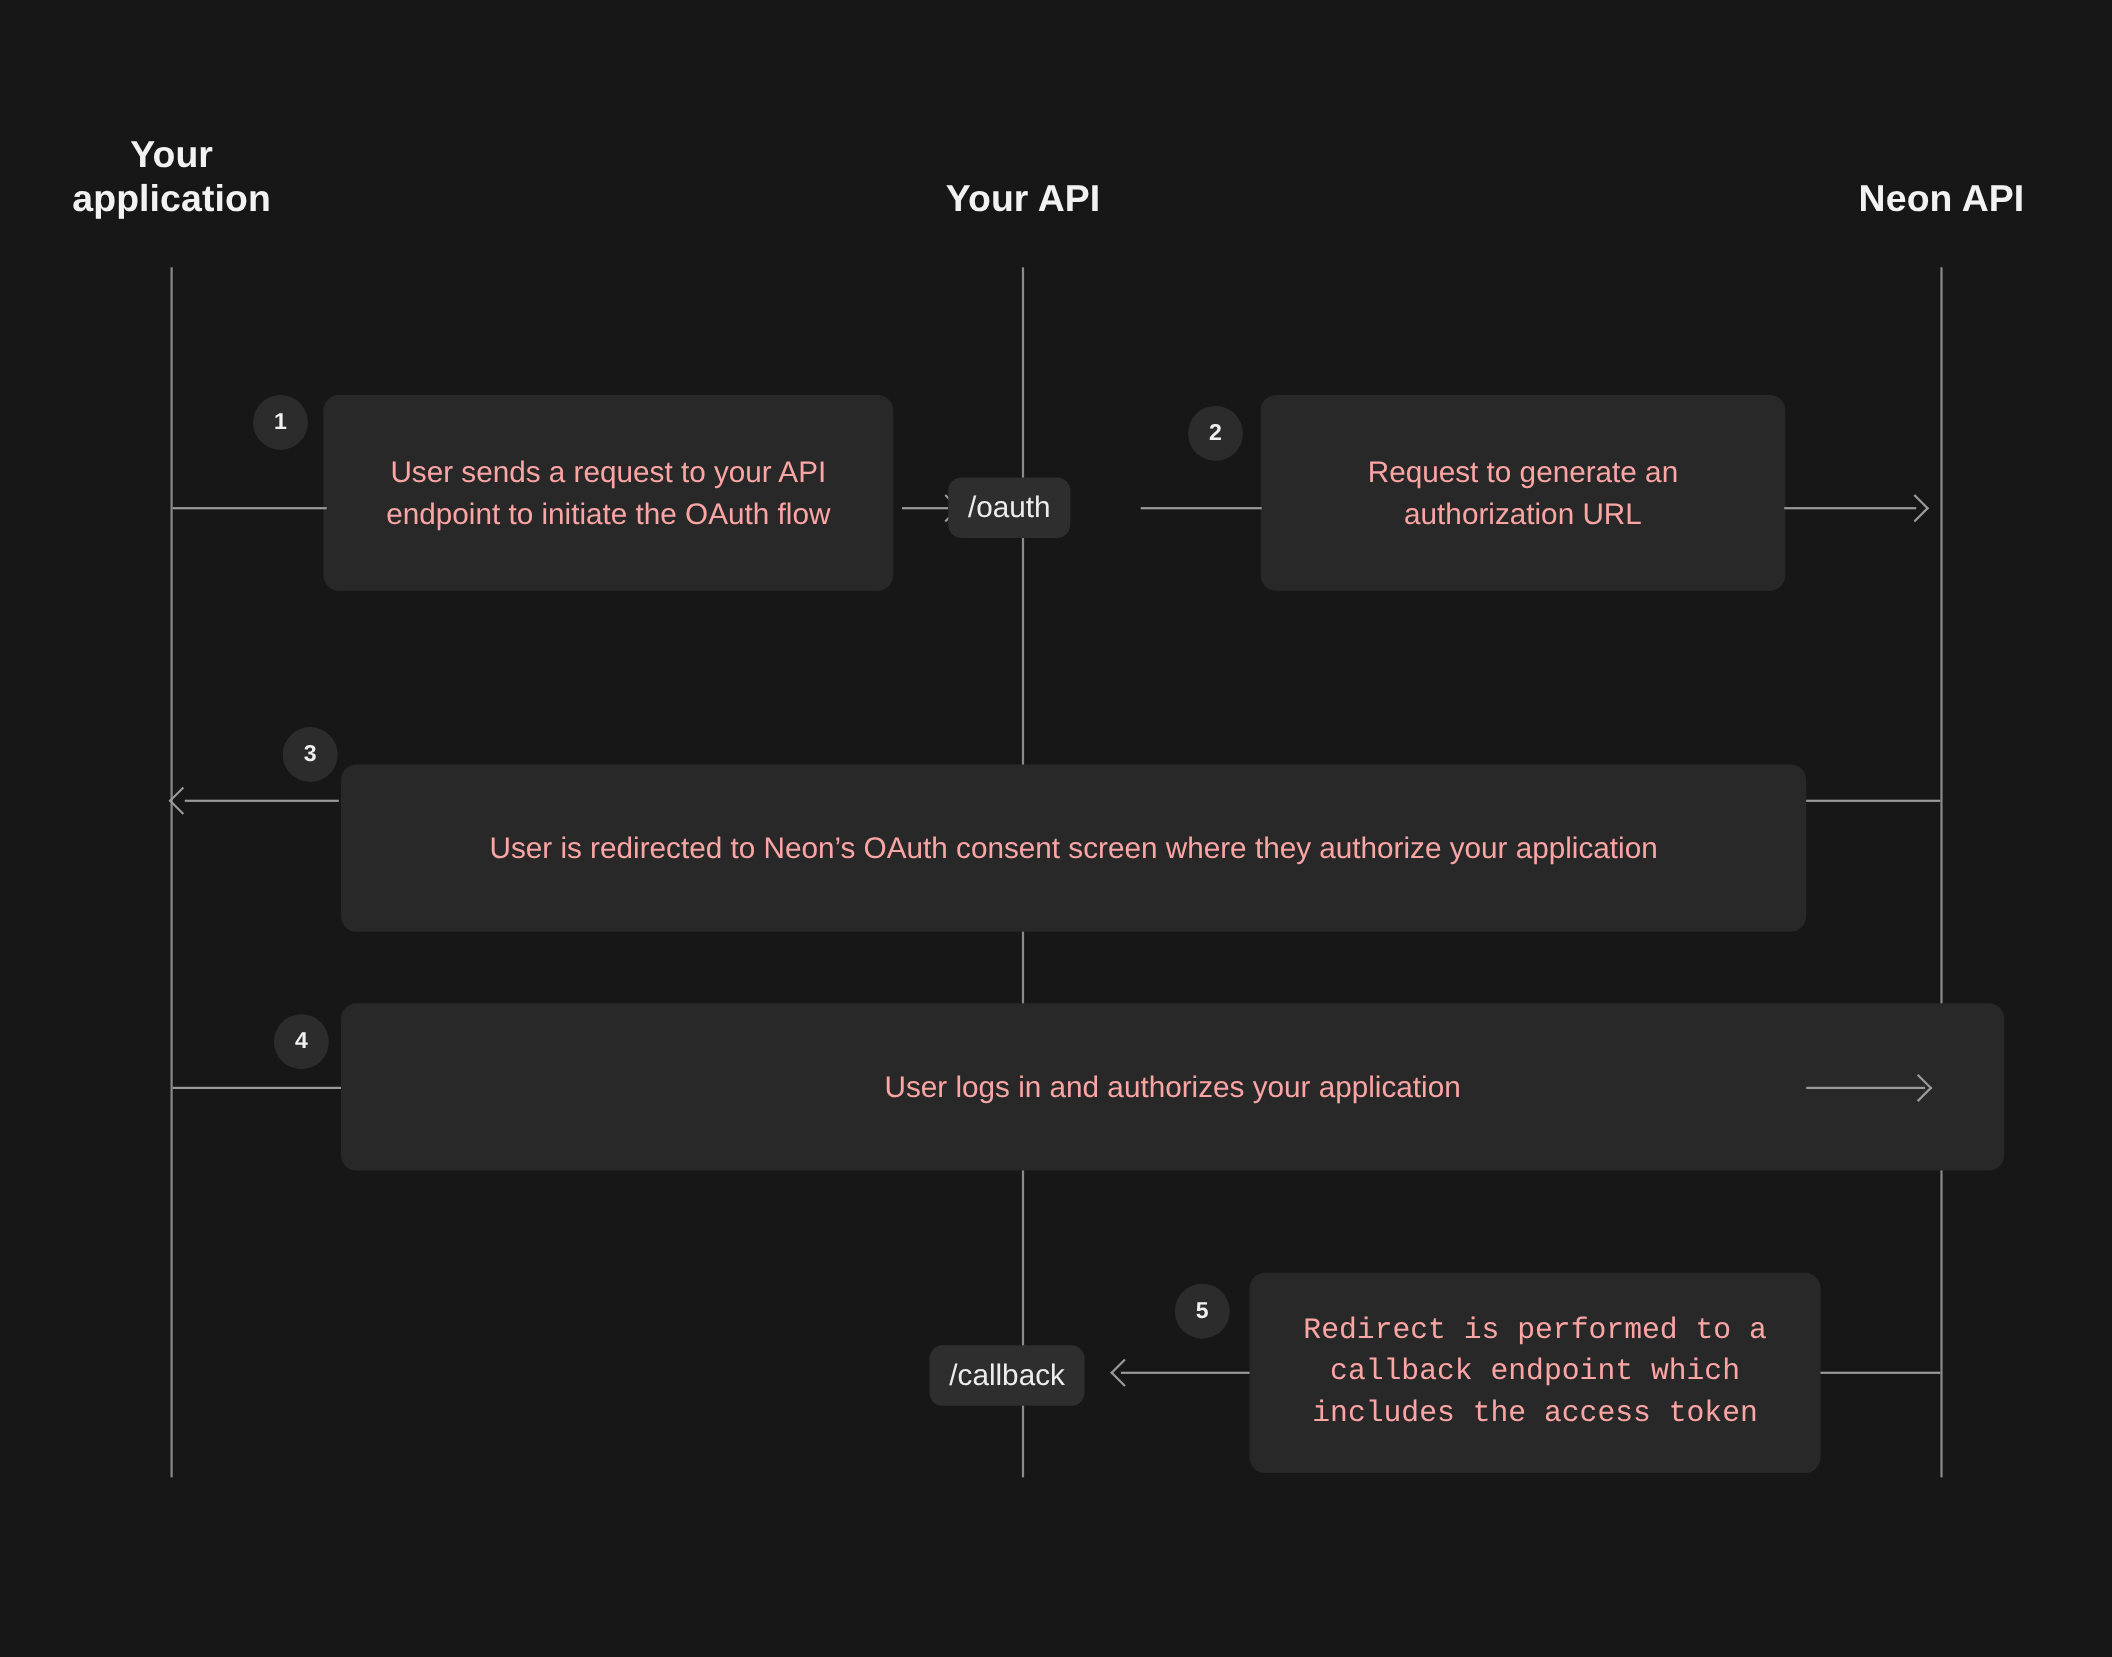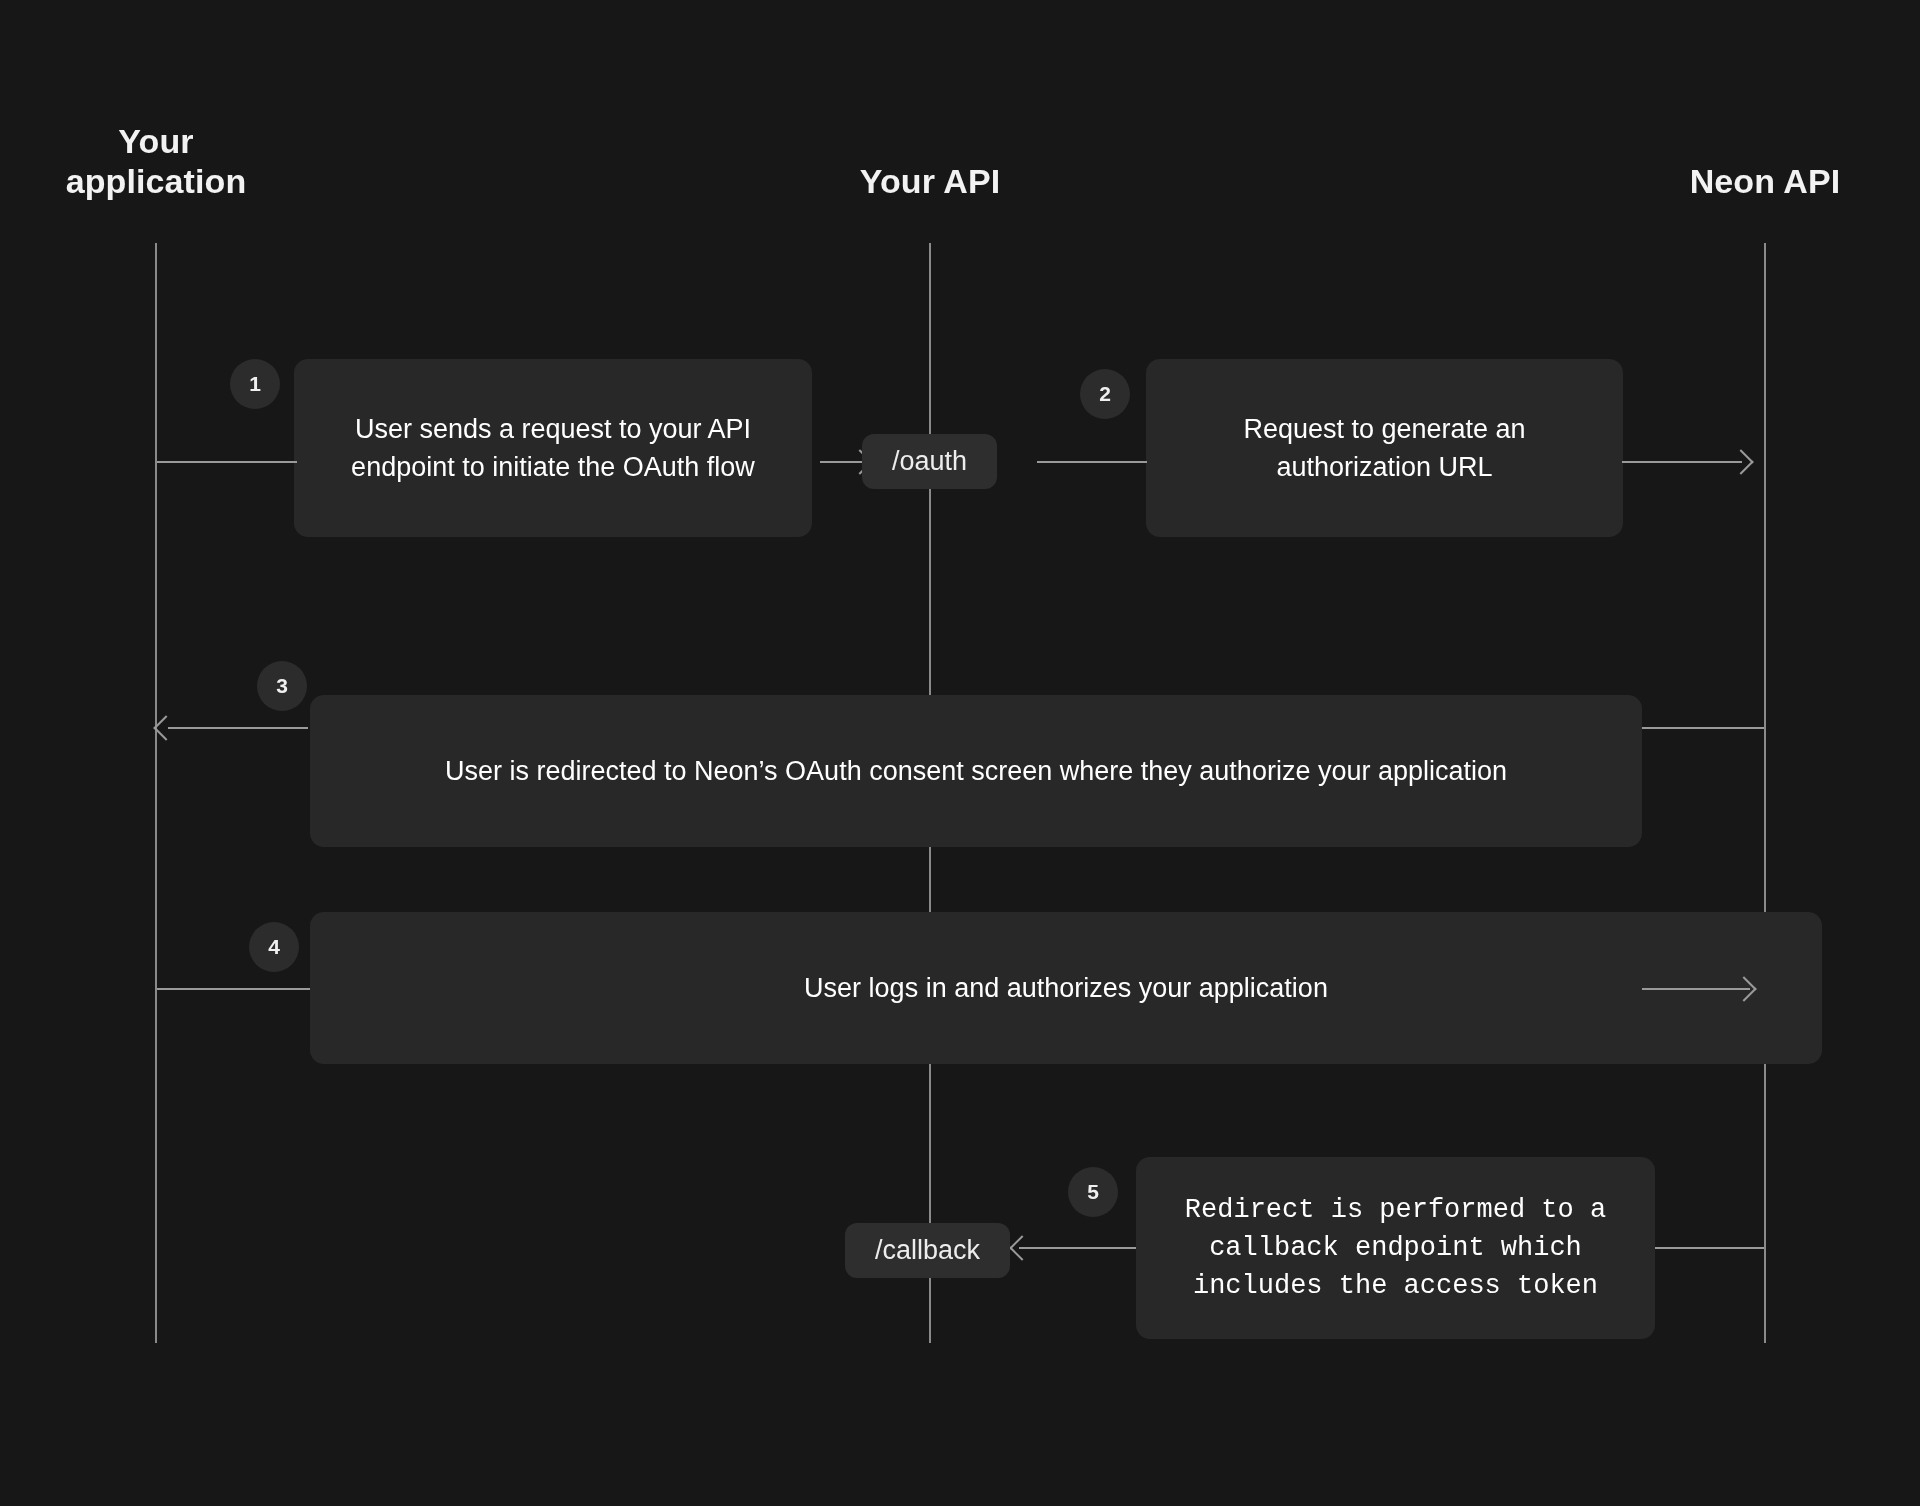--- a/index.html
+++ b/index.html
@@ -46,21 +46,21 @@
 
   
   .msgbox {
     position: absolute;
     background: #282828;
     border-radius: 14px;
     display: flex;
     align-items: center;
     justify-content: center;
     text-align: center;
-    color: #ffffff;
+    color: #fca5a5;
     font-size: 27px;
     line-height: 1.42;
     padding: 18px 26px;
   }
 
   
   .badge {
     position: absolute;
     width: 50px;
     height: 50px;
@@ -76,21 +76,21 @@
   }
 
   
   .pill {
     position: absolute;
     background: #2e2e2e;
     border-radius: 12px;
     color: #ededed;
     font-size: 27px;
     line-height: 1;
-    padding: 14px 30px;
+    padding: 14px 18px;
     display: flex;
     align-items: center;
     justify-content: center;
     z-index: 5;
     white-space: nowrap;
   }
 
   
   .conn {
     position: absolute;

